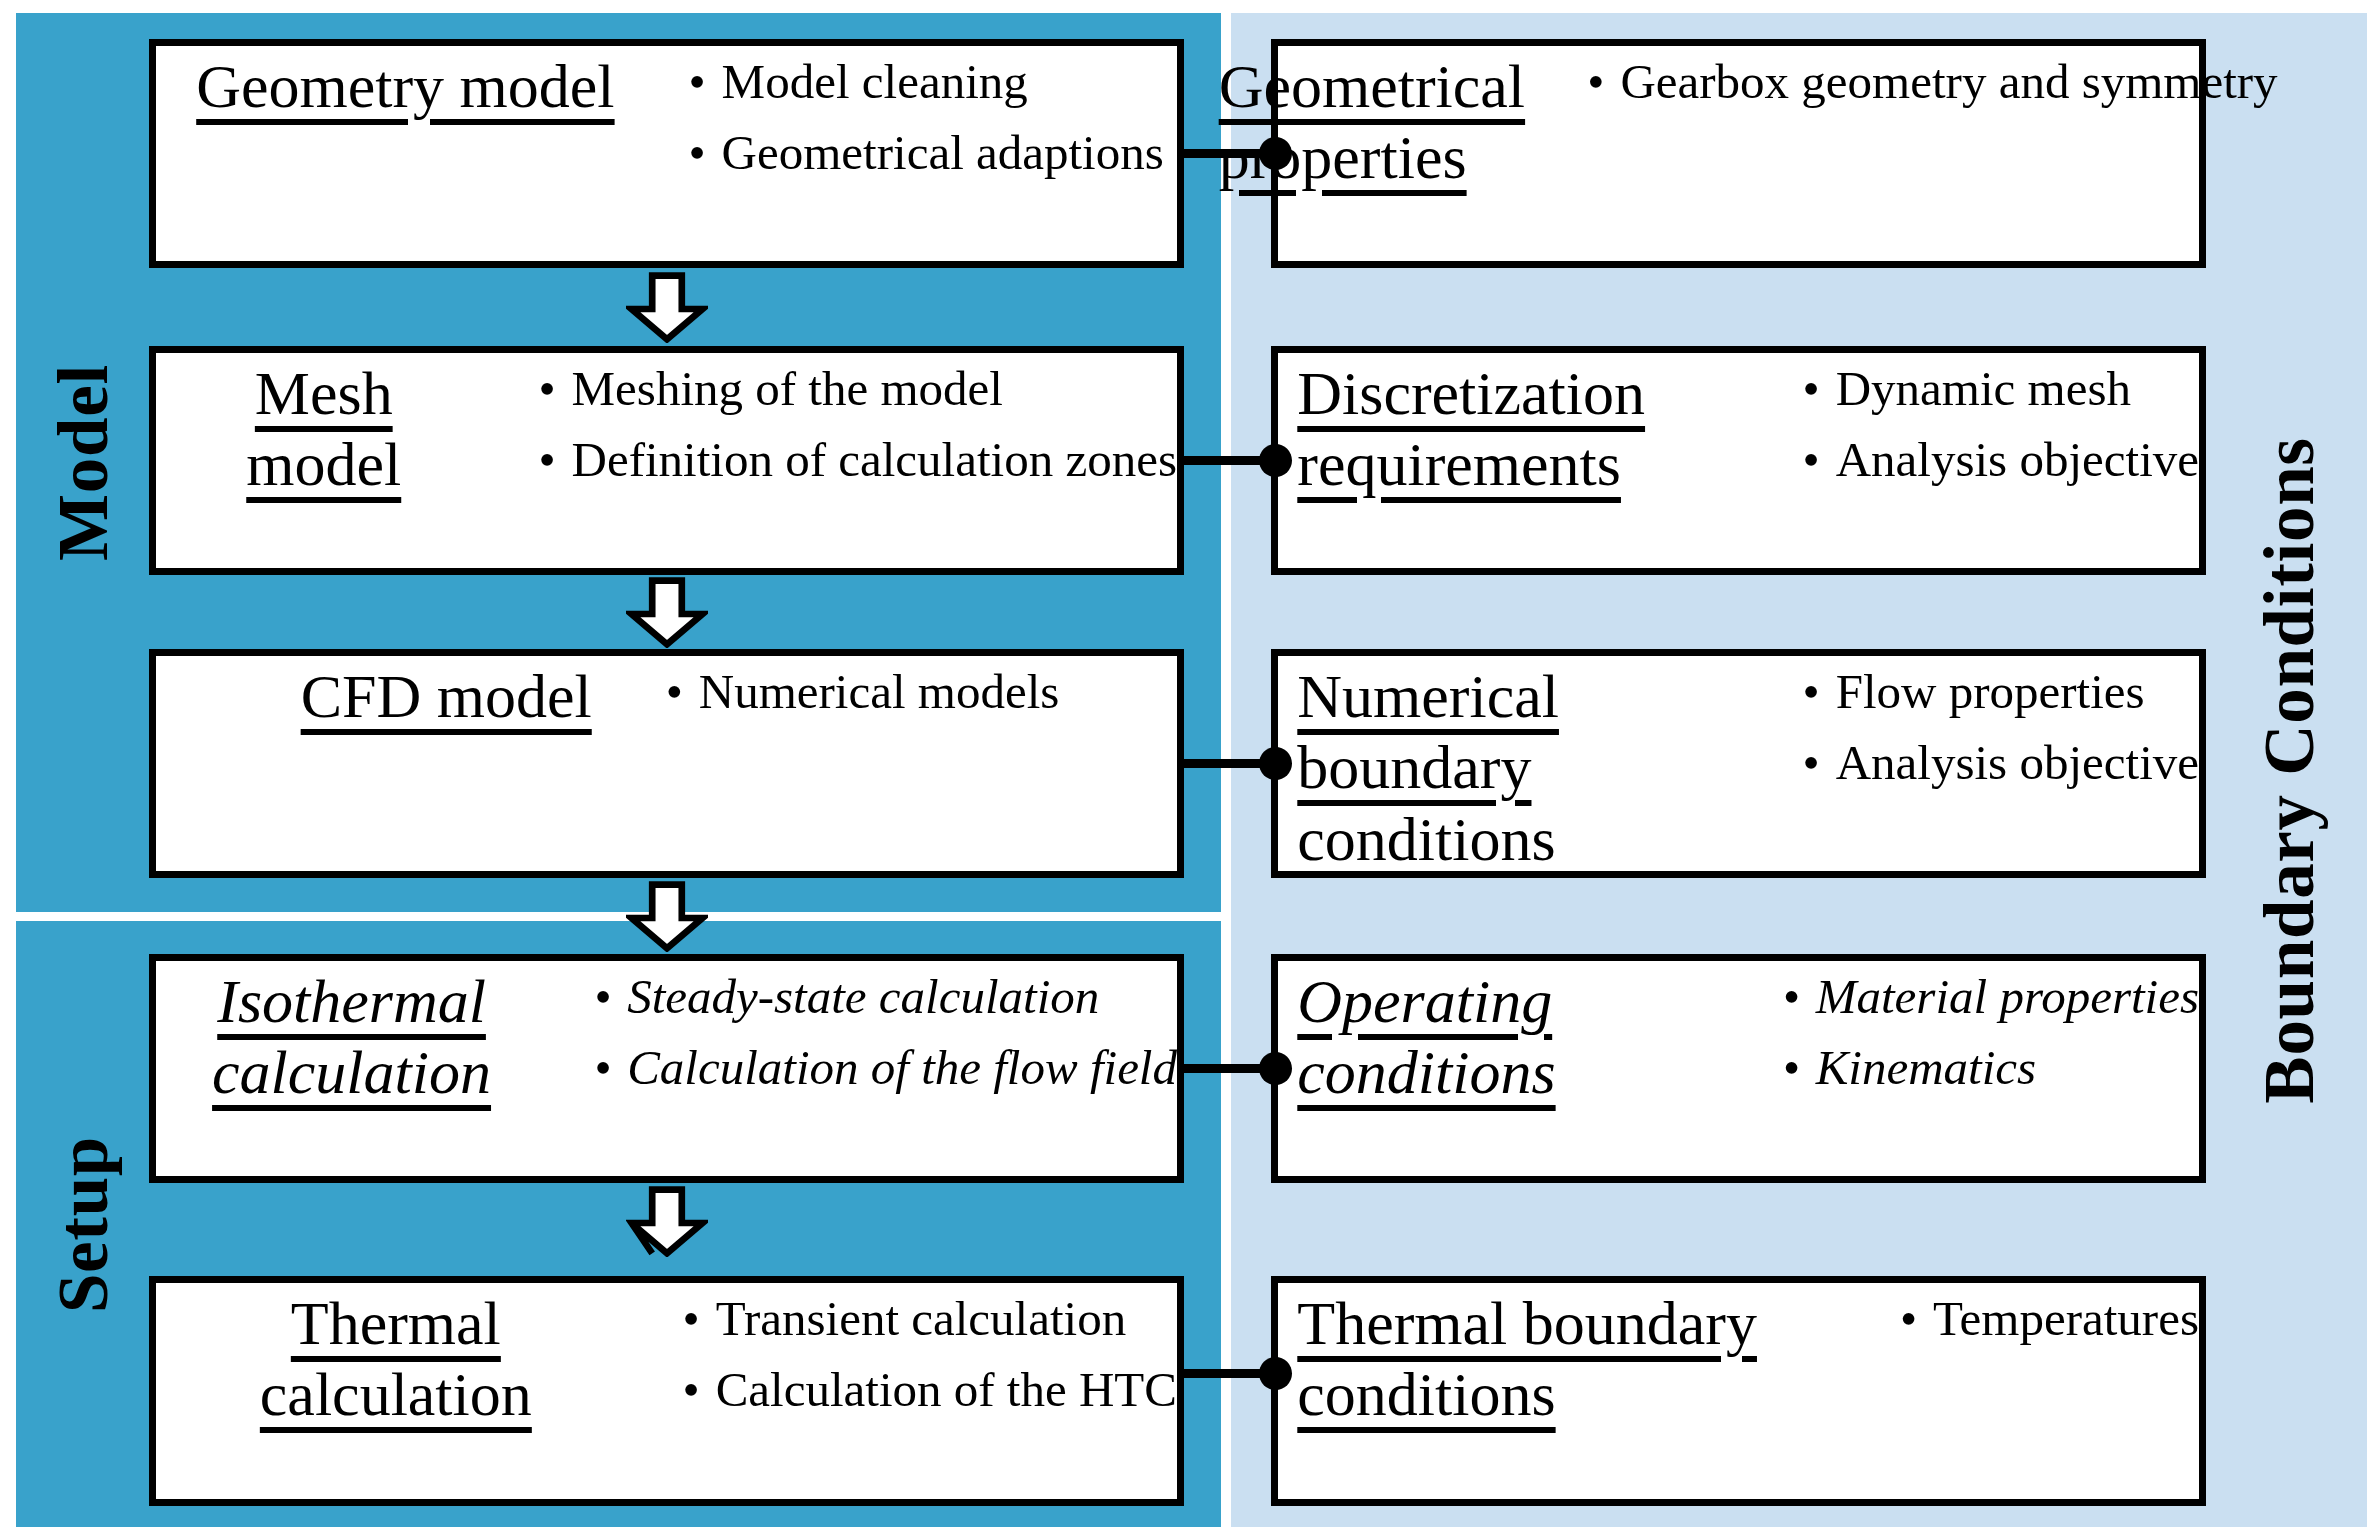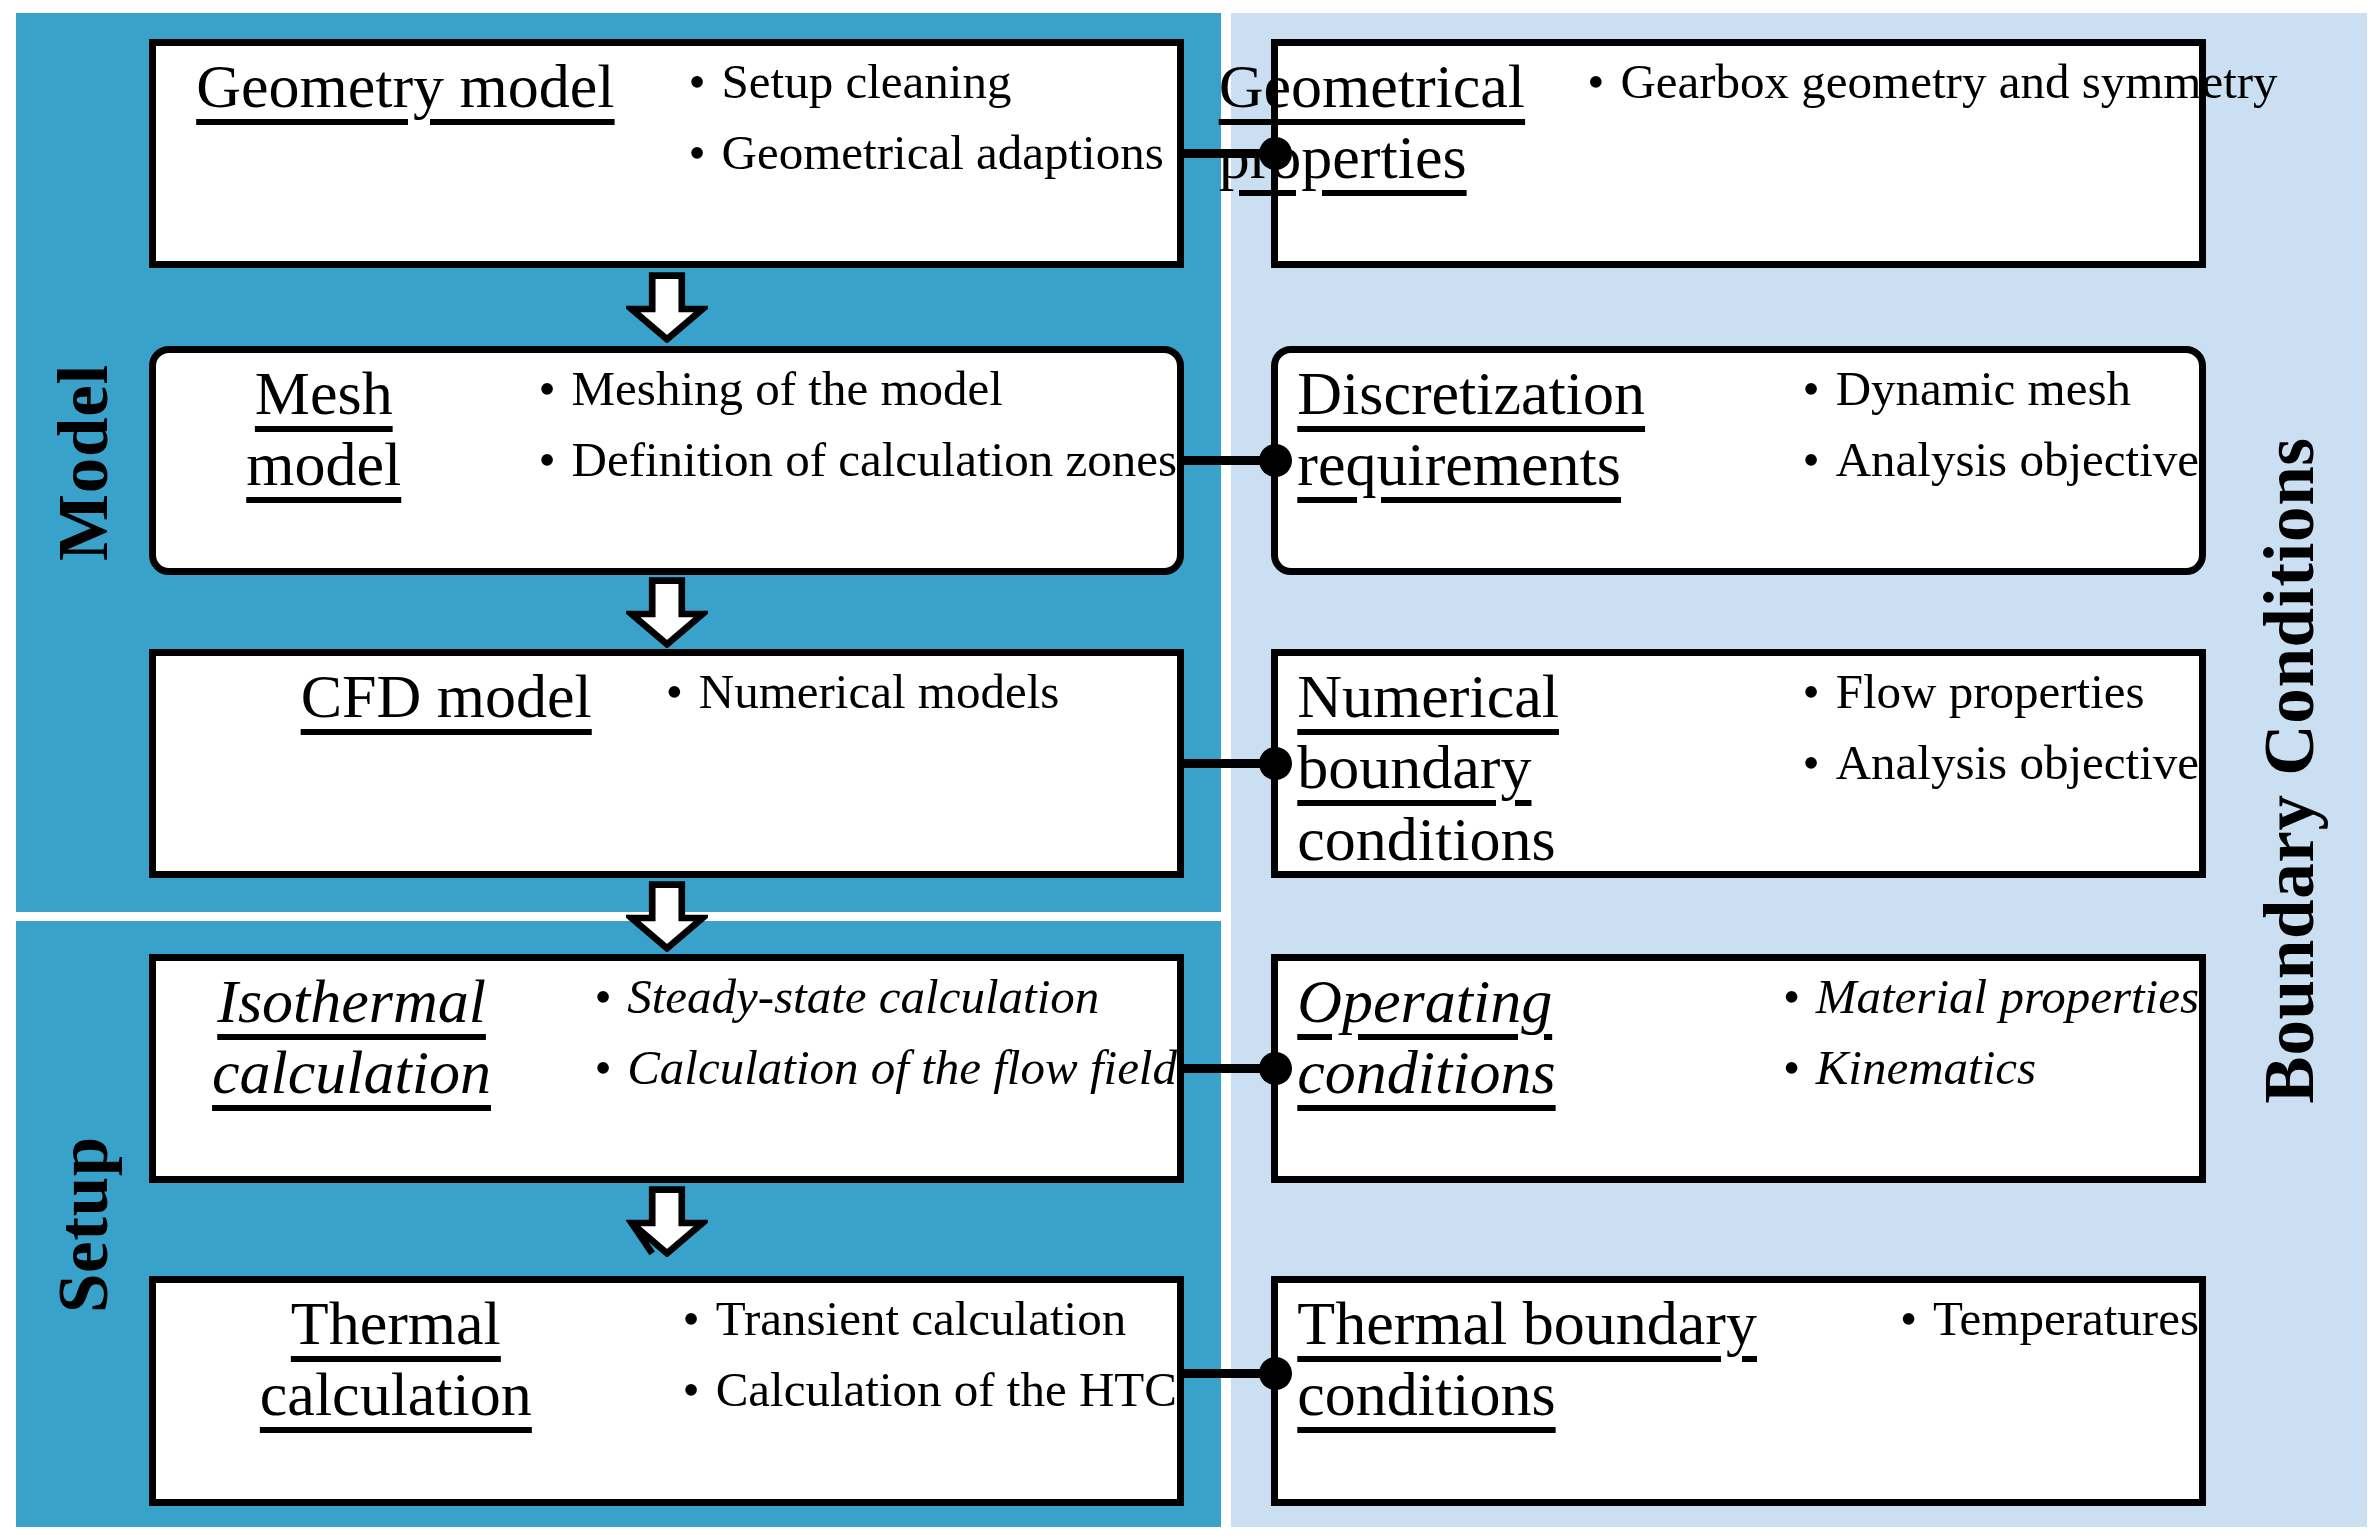--- a/index.html
+++ b/index.html
@@ -35,21 +35,21 @@
   .node {
     position: absolute;
     background: #ffffff;
     border: 7.4px solid #000;
     box-sizing: border-box;
     display: flex; flex-direction: row; justify-content: center;
   }
   .node.left  { left: 149px;  width: 1035px; }
   .node.right { left: 1271px; width: 935px; }
   .r1 { top: 39px;   height: 229px; }
-  .r2 { top: 346px;  height: 229px; border-radius: 20px; }
+  .r2 { top: 346px;  height: 229px; }
   .r3 { top: 649px;  height: 229px; }
   .r4 { top: 954px; height: 229px; font-style: italic; }
   .r5 { top: 1276px; height: 230px; }
 
   .node .title {
     font-size: 62px;
     line-height: 1.16;
     margin: 4.5px 27px 19.3px 27px;
   }
   .node.left .title  { text-align: center; }
@@ -103,21 +103,21 @@
   <div class="side-label-slot" id="slot-setup">
     <div class="side-label">Setup</div>
   </div>
   <div class="side-label-slot" id="slot-bc">
     <div class="side-label">Boundary Conditions</div>
   </div>
 
   <div class="node left r1">
     <div class="title"><span>Geometry model</span></div>
     <div class="bullets">
-      <div class="bullet"><span class="dot">•</span><span>Setup cleaning</span></div>
+      <div class="bullet"><span class="dot">•</span><span>Model cleaning</span></div>
       <div class="bullet"><span class="dot">•</span><span>Geometrical adaptions</span></div>
     </div>
   </div>
   <div class="node right r1">
     <div class="title"><span>Geometrical properties</span></div>
     <div class="bullets">
       <div class="bullet"><span class="dot">•</span><span>Gearbox geometry and symmetry</span></div>
     </div>
   </div>
 

